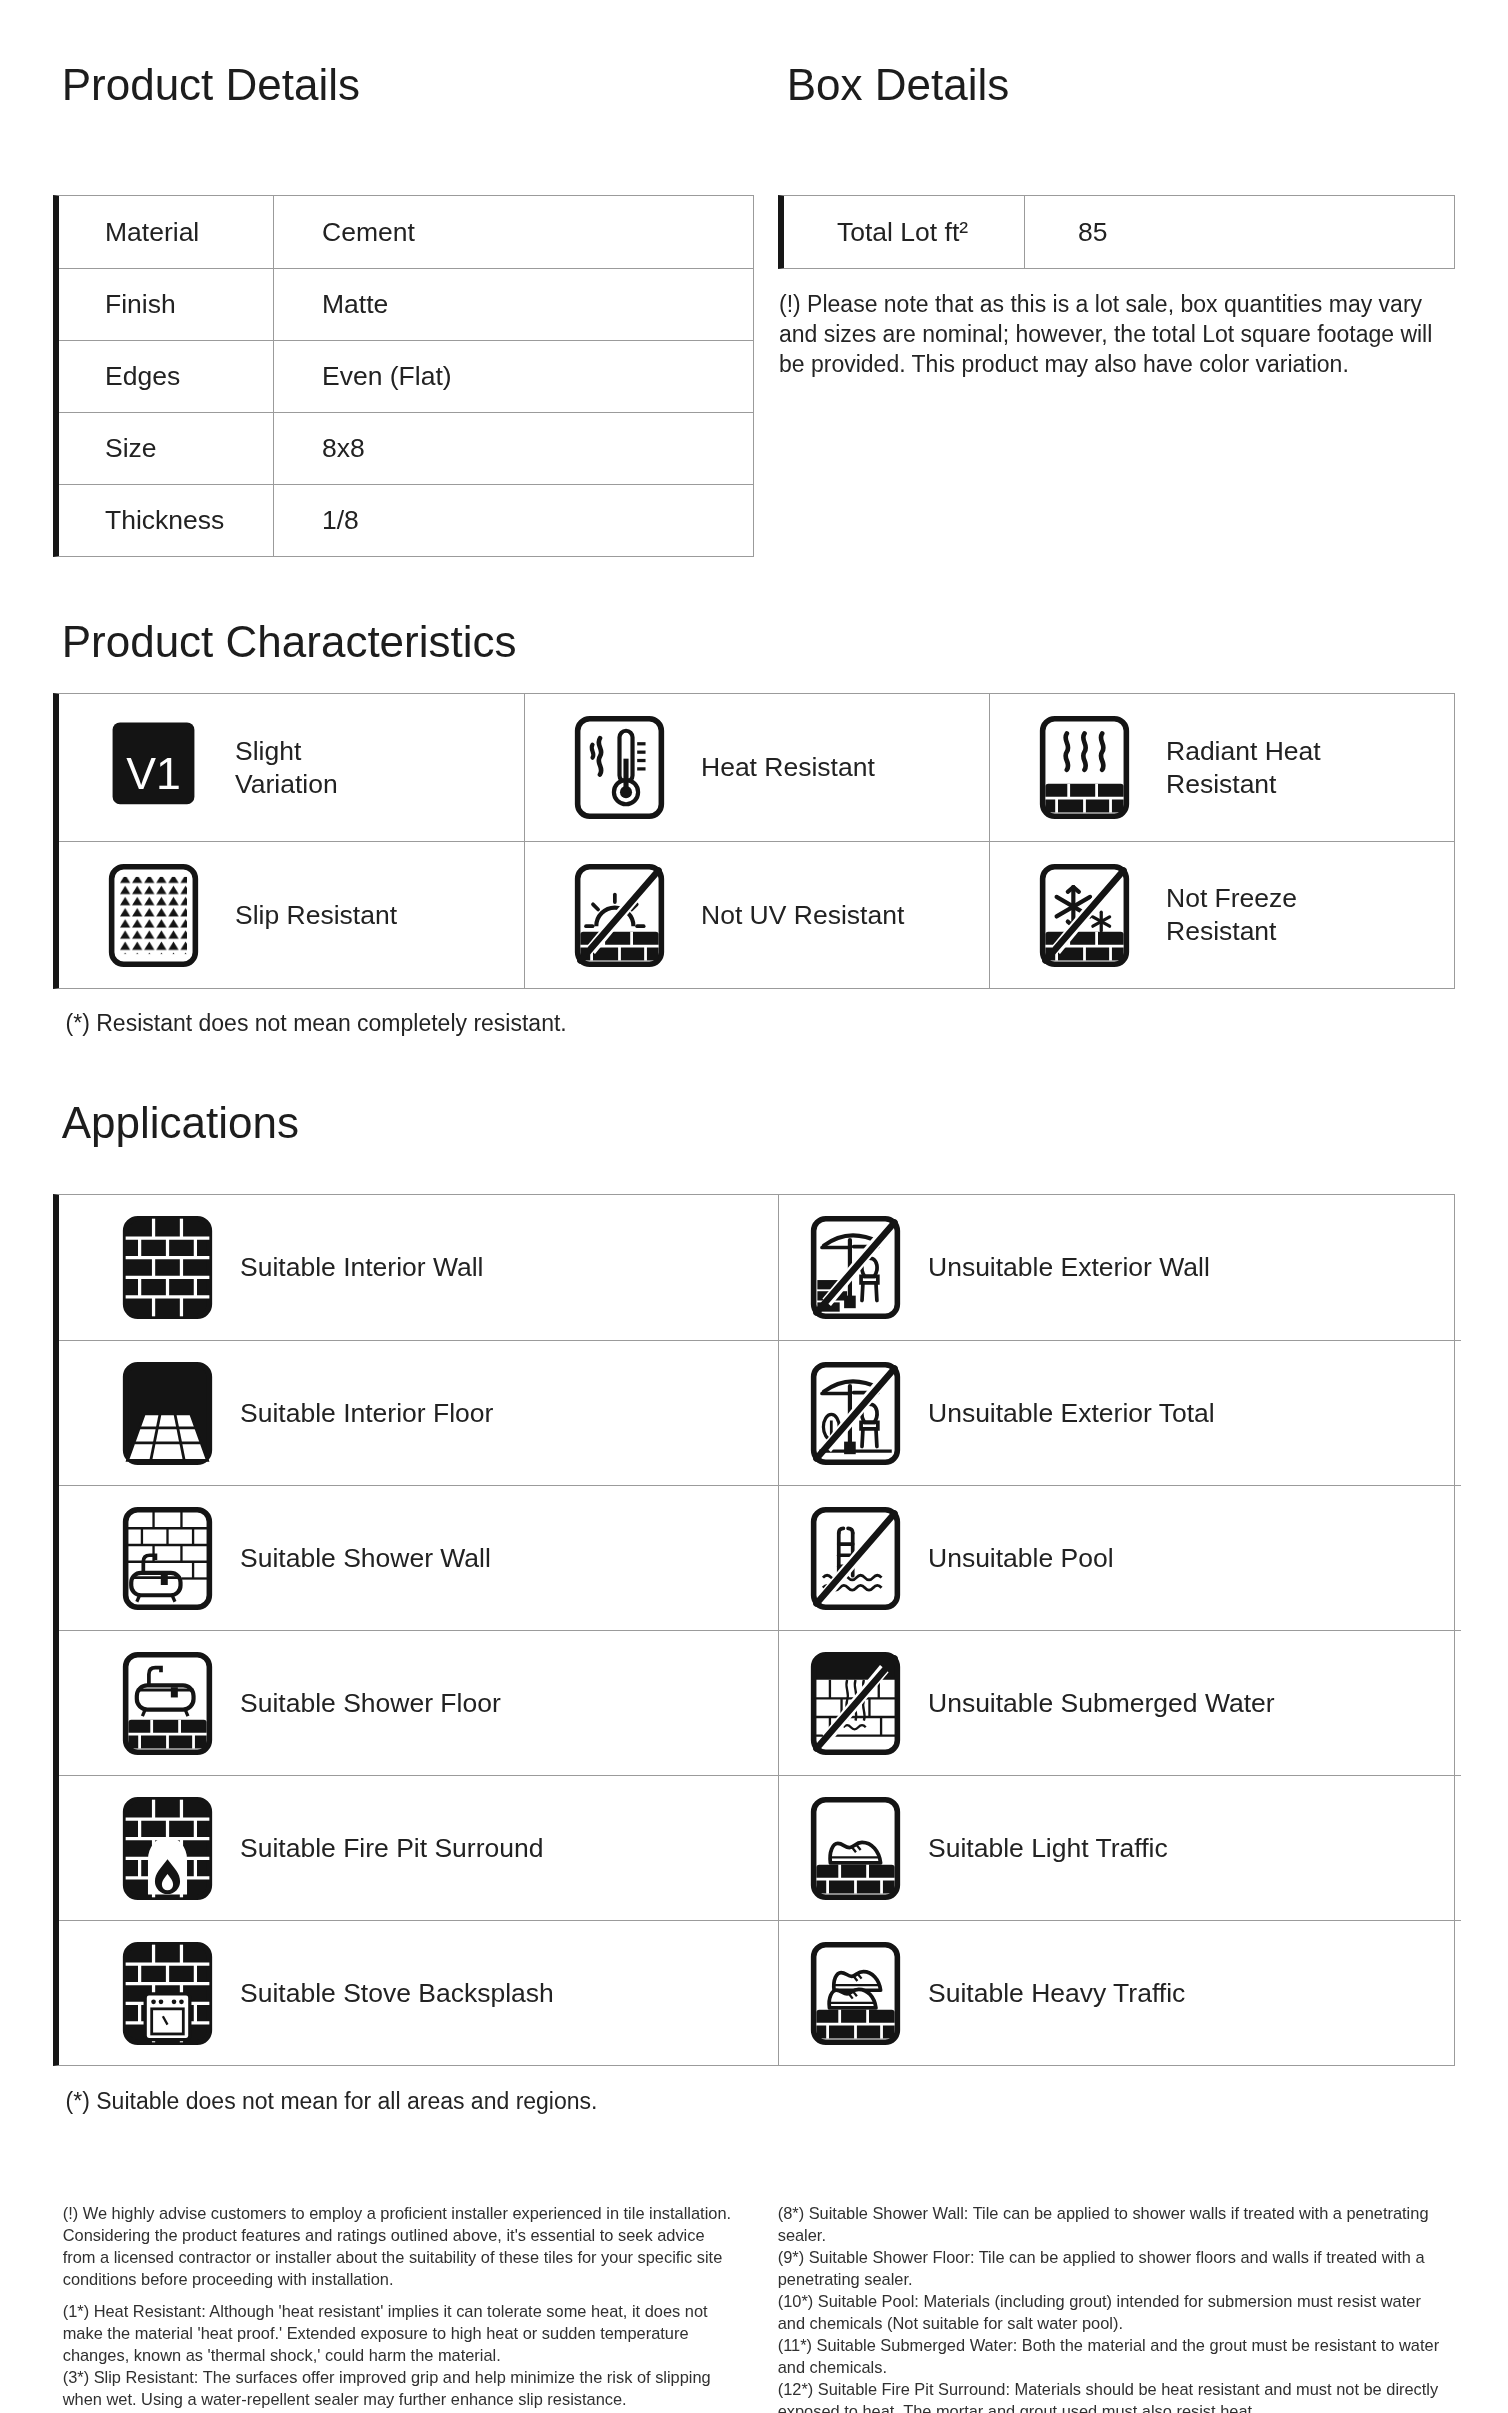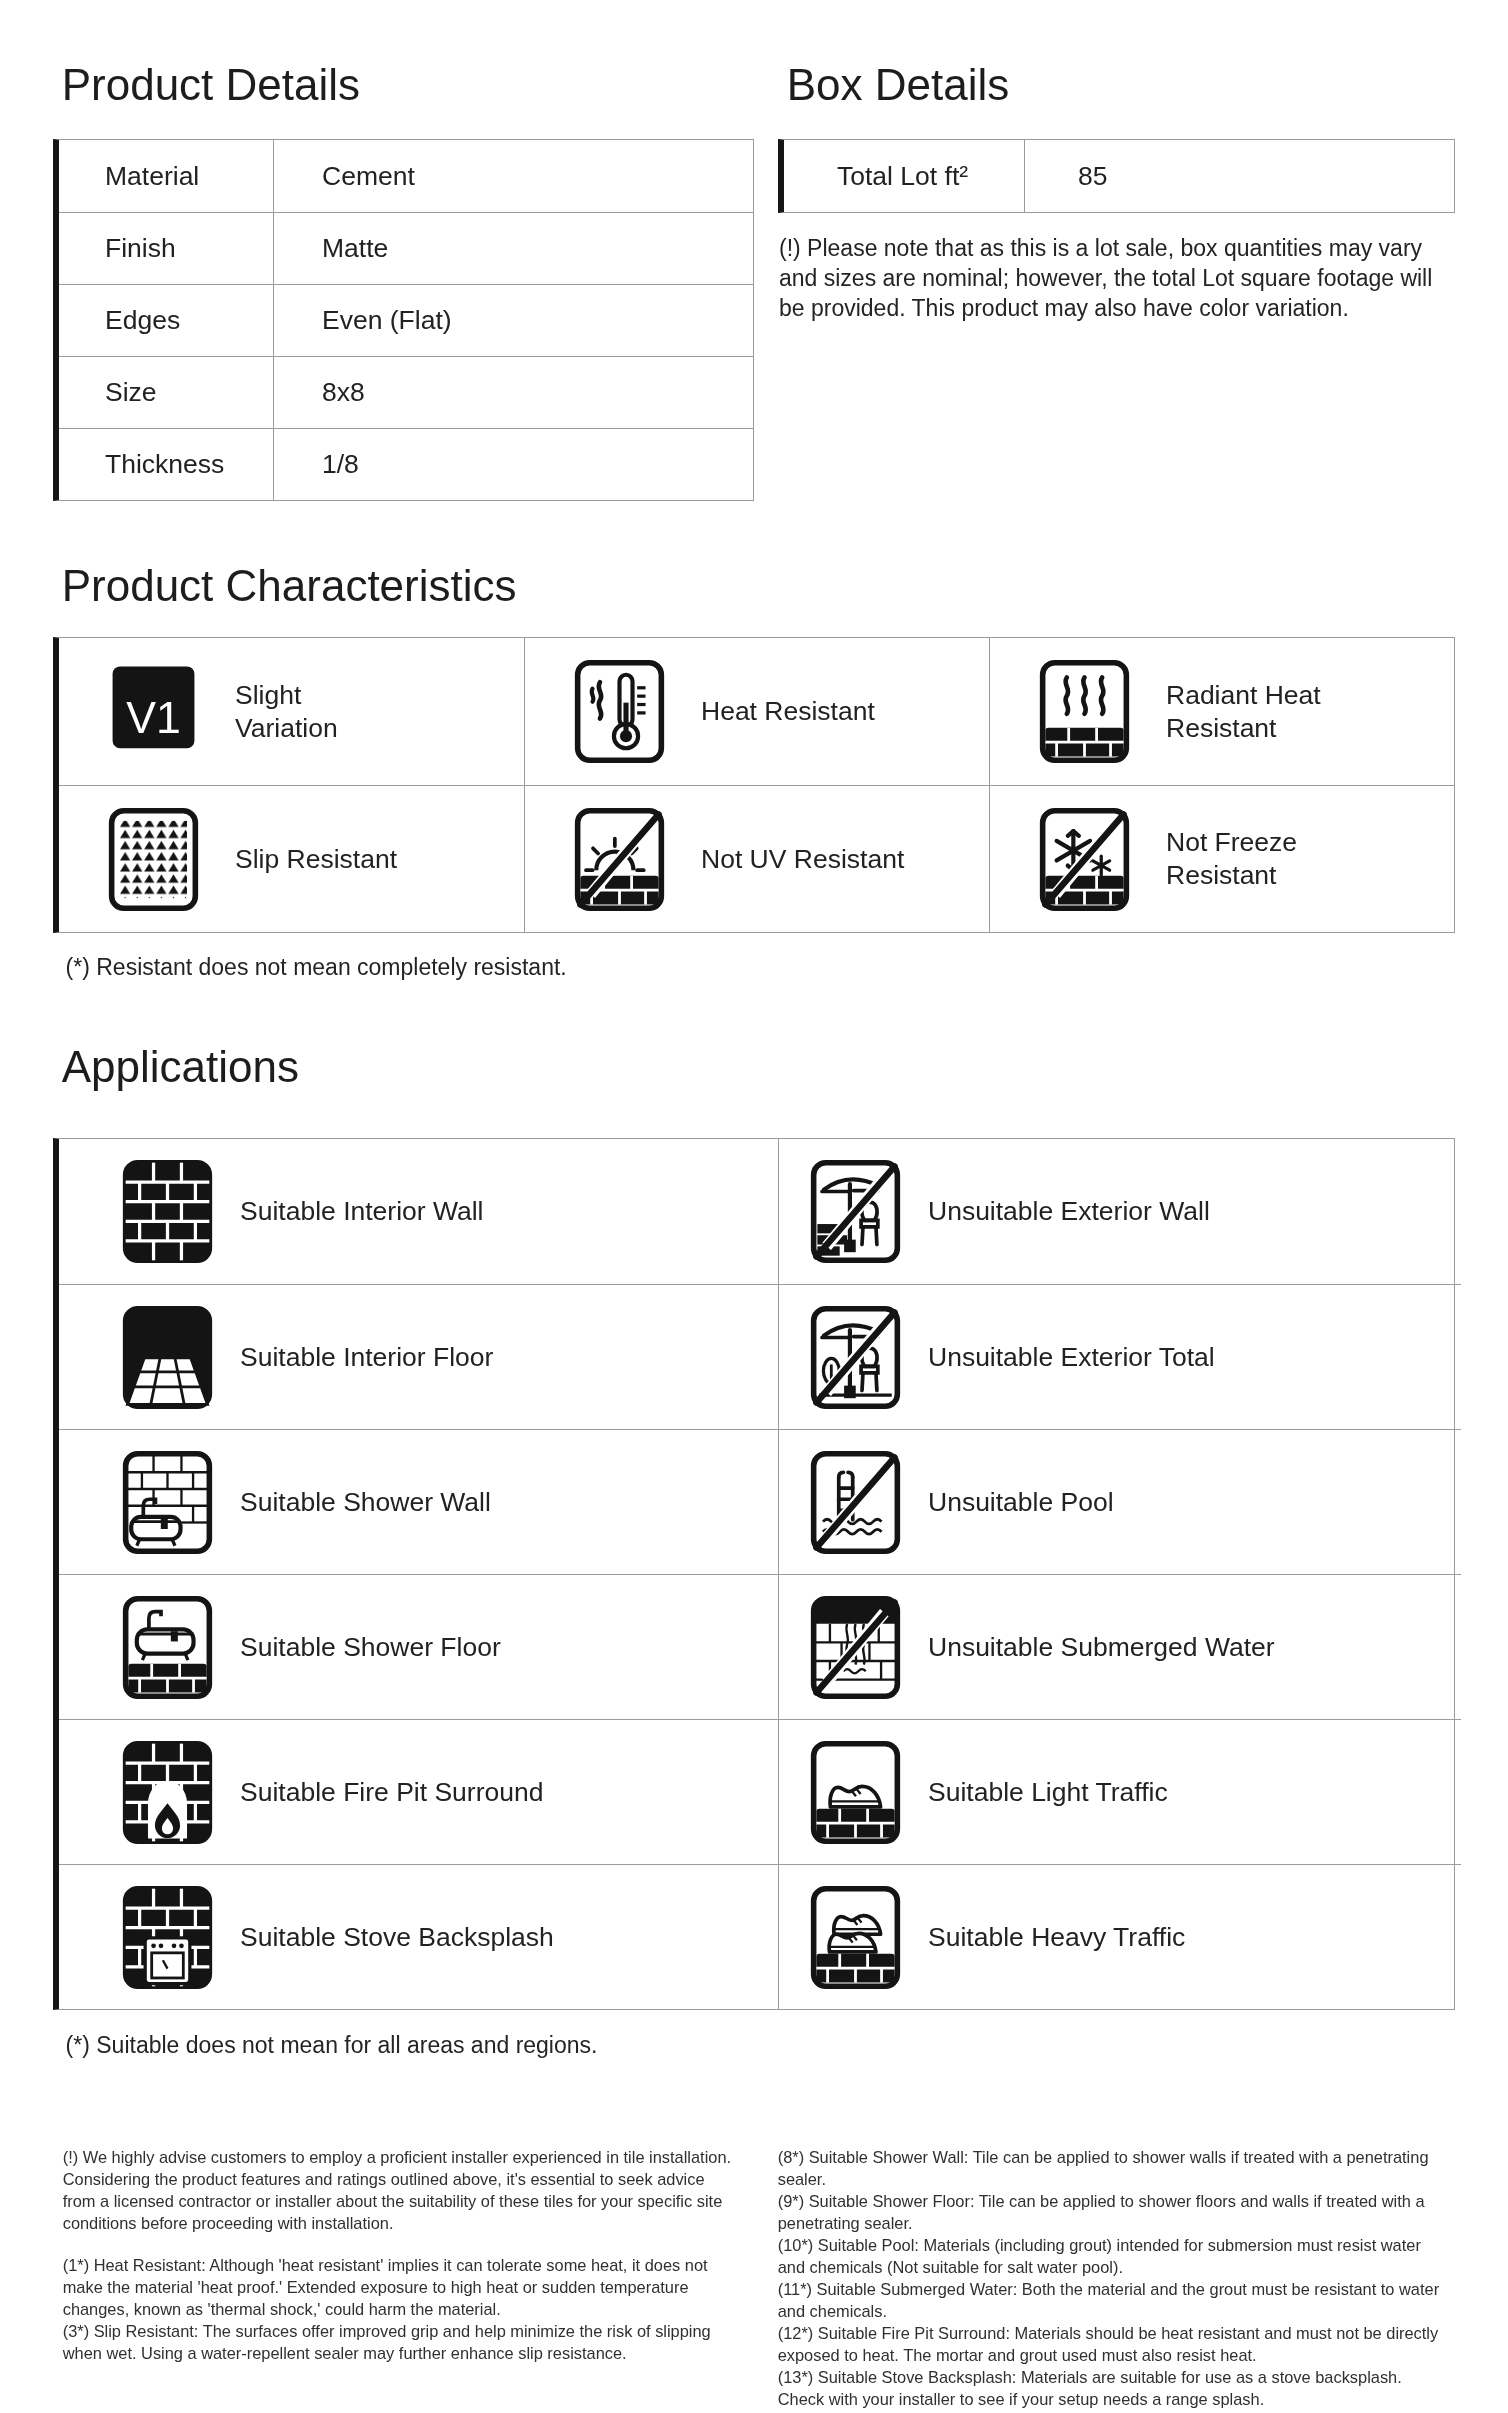--- a/index.html
+++ b/index.html
@@ -13,21 +13,21 @@
     overflow:hidden;
   }
   h1.section-title {
     font-size:44px; line-height:58px; font-weight:400;
     margin:56px 0 0 8.7px; color:#1d1d1d; letter-spacing:0;
   }
   .top-grid { display:grid; grid-template-columns:701px 677px; column-gap:24px; }
 
   
   .spec-table {
-    margin-top:25px;
+    margin-top:81px;
     border:1.4px solid #9b9b9b;
     border-left:6.8px solid #161616;
     width:100%;
   }
   .spec-row { display:flex; height:72px; align-items:stretch; }
   .spec-row + .spec-row { border-top:1.4px solid #9b9b9b; }
   .spec-cell { display:flex; align-items:center; font-size:26.5px; color:#222; }
   .spec-label { width:215px; flex:0 0 215px; border-right:1.4px solid #9b9b9b; padding-left:46px; }
   .spec-value { flex:1; padding-left:48px; }
   .box-table .spec-label { width:241px; flex:0 0 241px; padding-left:53px; }
@@ -66,21 +66,21 @@
   .app-col { display:flex; flex-direction:column; }
   .app-col.right { border-left:1.4px solid #9b9b9b; }
   .app-cell { height:145px; display:flex; align-items:center; gap:26px; padding-left:62px; }
   .app-col.right .app-cell { padding-left:30px; }
   .app-cell + .app-cell { border-top:1.4px solid #9b9b9b; }
 
   
   .disclaimers { display:flex; gap:40px; margin-top:86px; padding-left:9.7px; }
   .disc-col { flex:0 0 675px; width:675px; }
   .disc-col p { margin:0; font-size:16.4px; line-height:22px; color:#303030; }
-  .disc-col p.para-gap { margin-bottom:20px; }
+  .disc-col p.para-gap { margin-bottom:10px; }
 </style>
 </head>
 <body>
 
 <div class="top-grid">
   <div>
     <h1 class="section-title">Product Details</h1>
     <div class="spec-table" id="product-table">
         <div class="spec-row">
           <div class="spec-cell spec-label">Material</div>

